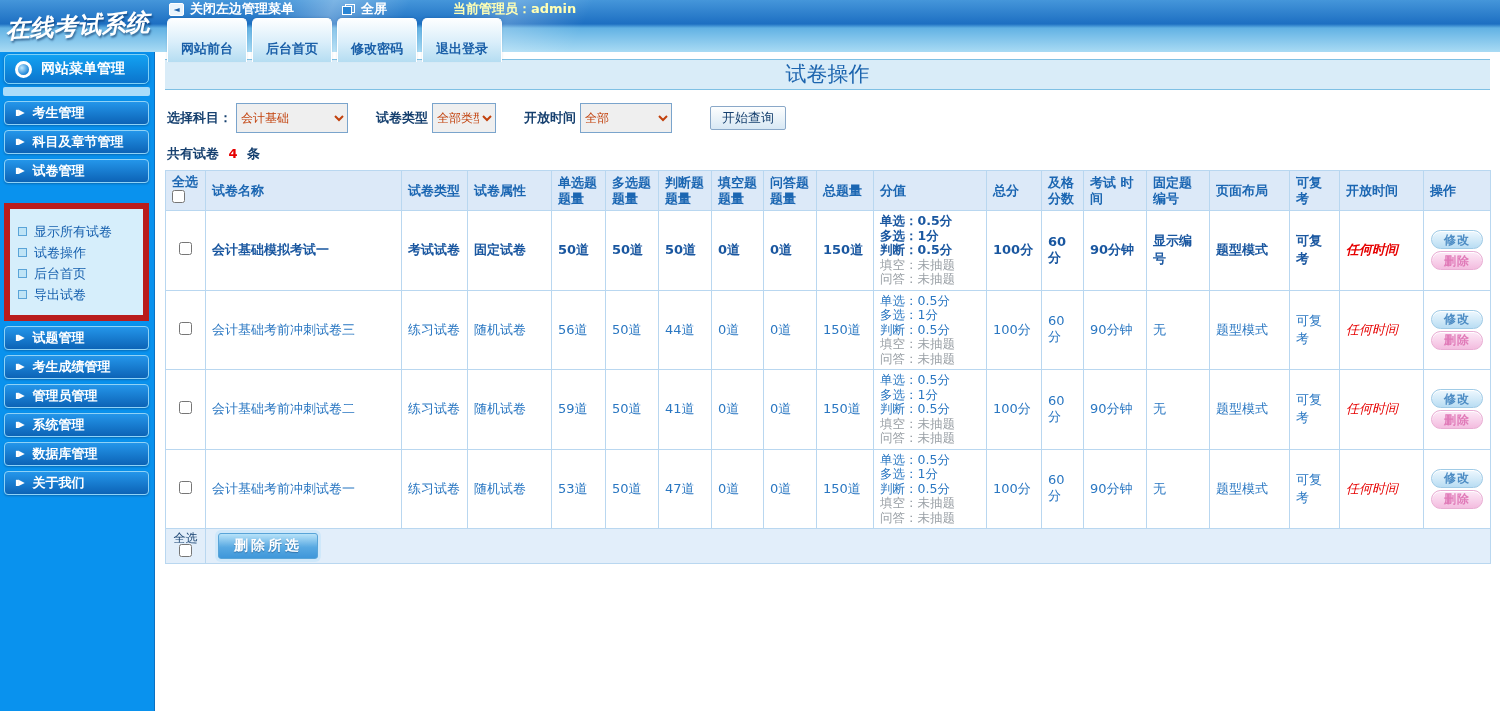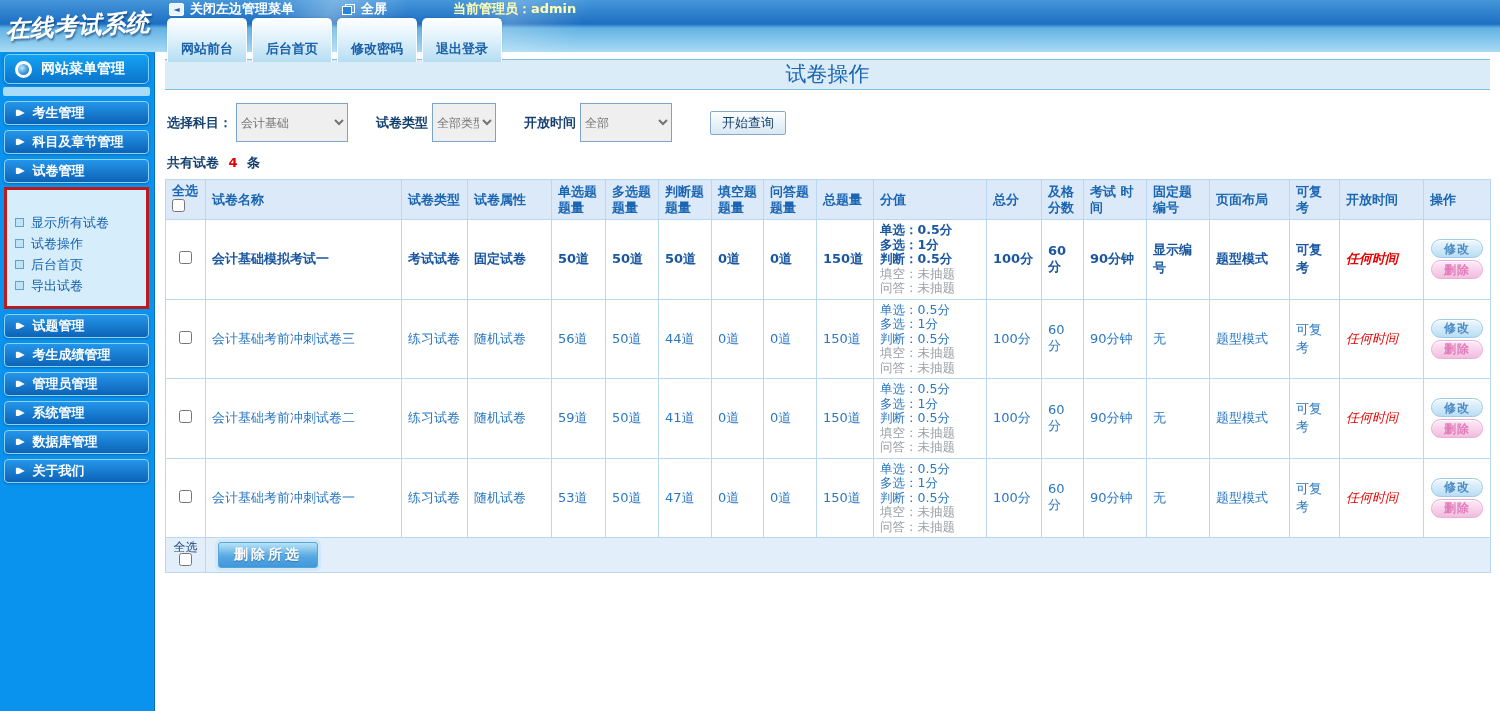--- a/index.html
+++ b/index.html
@@ -61,33 +61,33 @@
     background: radial-gradient(circle at 35% 35%, #bfe8ff 0%, #1d86d8 70%); }
   .side-spacer { height:9px; background:#c5e9fb; margin:3px -1px 0; border-radius:2px; opacity:.85; }
   .side-group {
     height:24px; margin-top:5px; display:flex; align-items:center; gap:9px; padding:0 10px;
     background: linear-gradient(180deg,#2496ea 0%, #0c63b6 100%);
     border:1px solid #8fd2f6; border-radius:4px; color:#fff; font-weight:bold; font-size:13px;
     cursor:pointer; box-shadow: 0 1px 2px rgba(0,20,60,.3); flex:0 0 auto;
   }
   .tri-icon { font-size:8px; letter-spacing:-1px; line-height:1; }
   .side-sub {
-    margin-top:4px; background:#d6eefb; border:3px solid #b91c1c; padding:22px 8px 10px; flex:0 0 auto;
+    margin-top:20px; background:#d6eefb; border:6px solid #b91c1c; padding:12px 8px 10px; flex:0 0 auto;
   }
   .side-sub-item { display:flex; align-items:center; gap:7px; height:21px; color:#1760ae; font-size:13px; cursor:pointer; }
   .bullet { width:9px; height:9px; background:#bfe4f6; border:1px solid #5aa4d8; flex:0 0 auto; }
   
   .main { flex:1; padding:5px 10px 0; background:#fff; overflow:hidden; }
   .title-bar {
     height:31px; line-height:29px; text-align:center; font-size:21px; color:#1c64ae;
     background:#d9ecf8; border-top:1px solid #7fc0e4; border-bottom:1px solid #7fc0e4; margin-top:2px;
   }
   .filter-row { display:flex; align-items:center; margin:13px 0 0 2px; font-size:13px; color:#16406f; font-weight:bold; }
   .filter-row select {
-    height:39px; border:1px solid #7aa4cc; font-size:12px; color:#737373; margin-left:4px;
+    height:30px; border:1px solid #7aa4cc; font-size:12px; color:#c2410c; margin-left:4px;
     font-family:"DejaVu Sans","Liberation Sans",sans-serif;
   }
   .sel-subject { width:112px; } .sel-type { width:64px; } .sel-open { width:92px; }
   .flt-gap { margin-left:28px; }
   .search-btn {
     margin-left:38px; height:24px; padding:0 11px; font-size:13px; color:#16406f; cursor:pointer;
     background: linear-gradient(180deg,#fdfefe,#d8e8f4); border:1px solid #8aa8c8; border-radius:2px;
     font-family:"DejaVu Sans","Liberation Sans",sans-serif;
   }
   .summary { margin:12px 0 7px 2px; font-size:13px; font-weight:bold; color:#16406f; }

